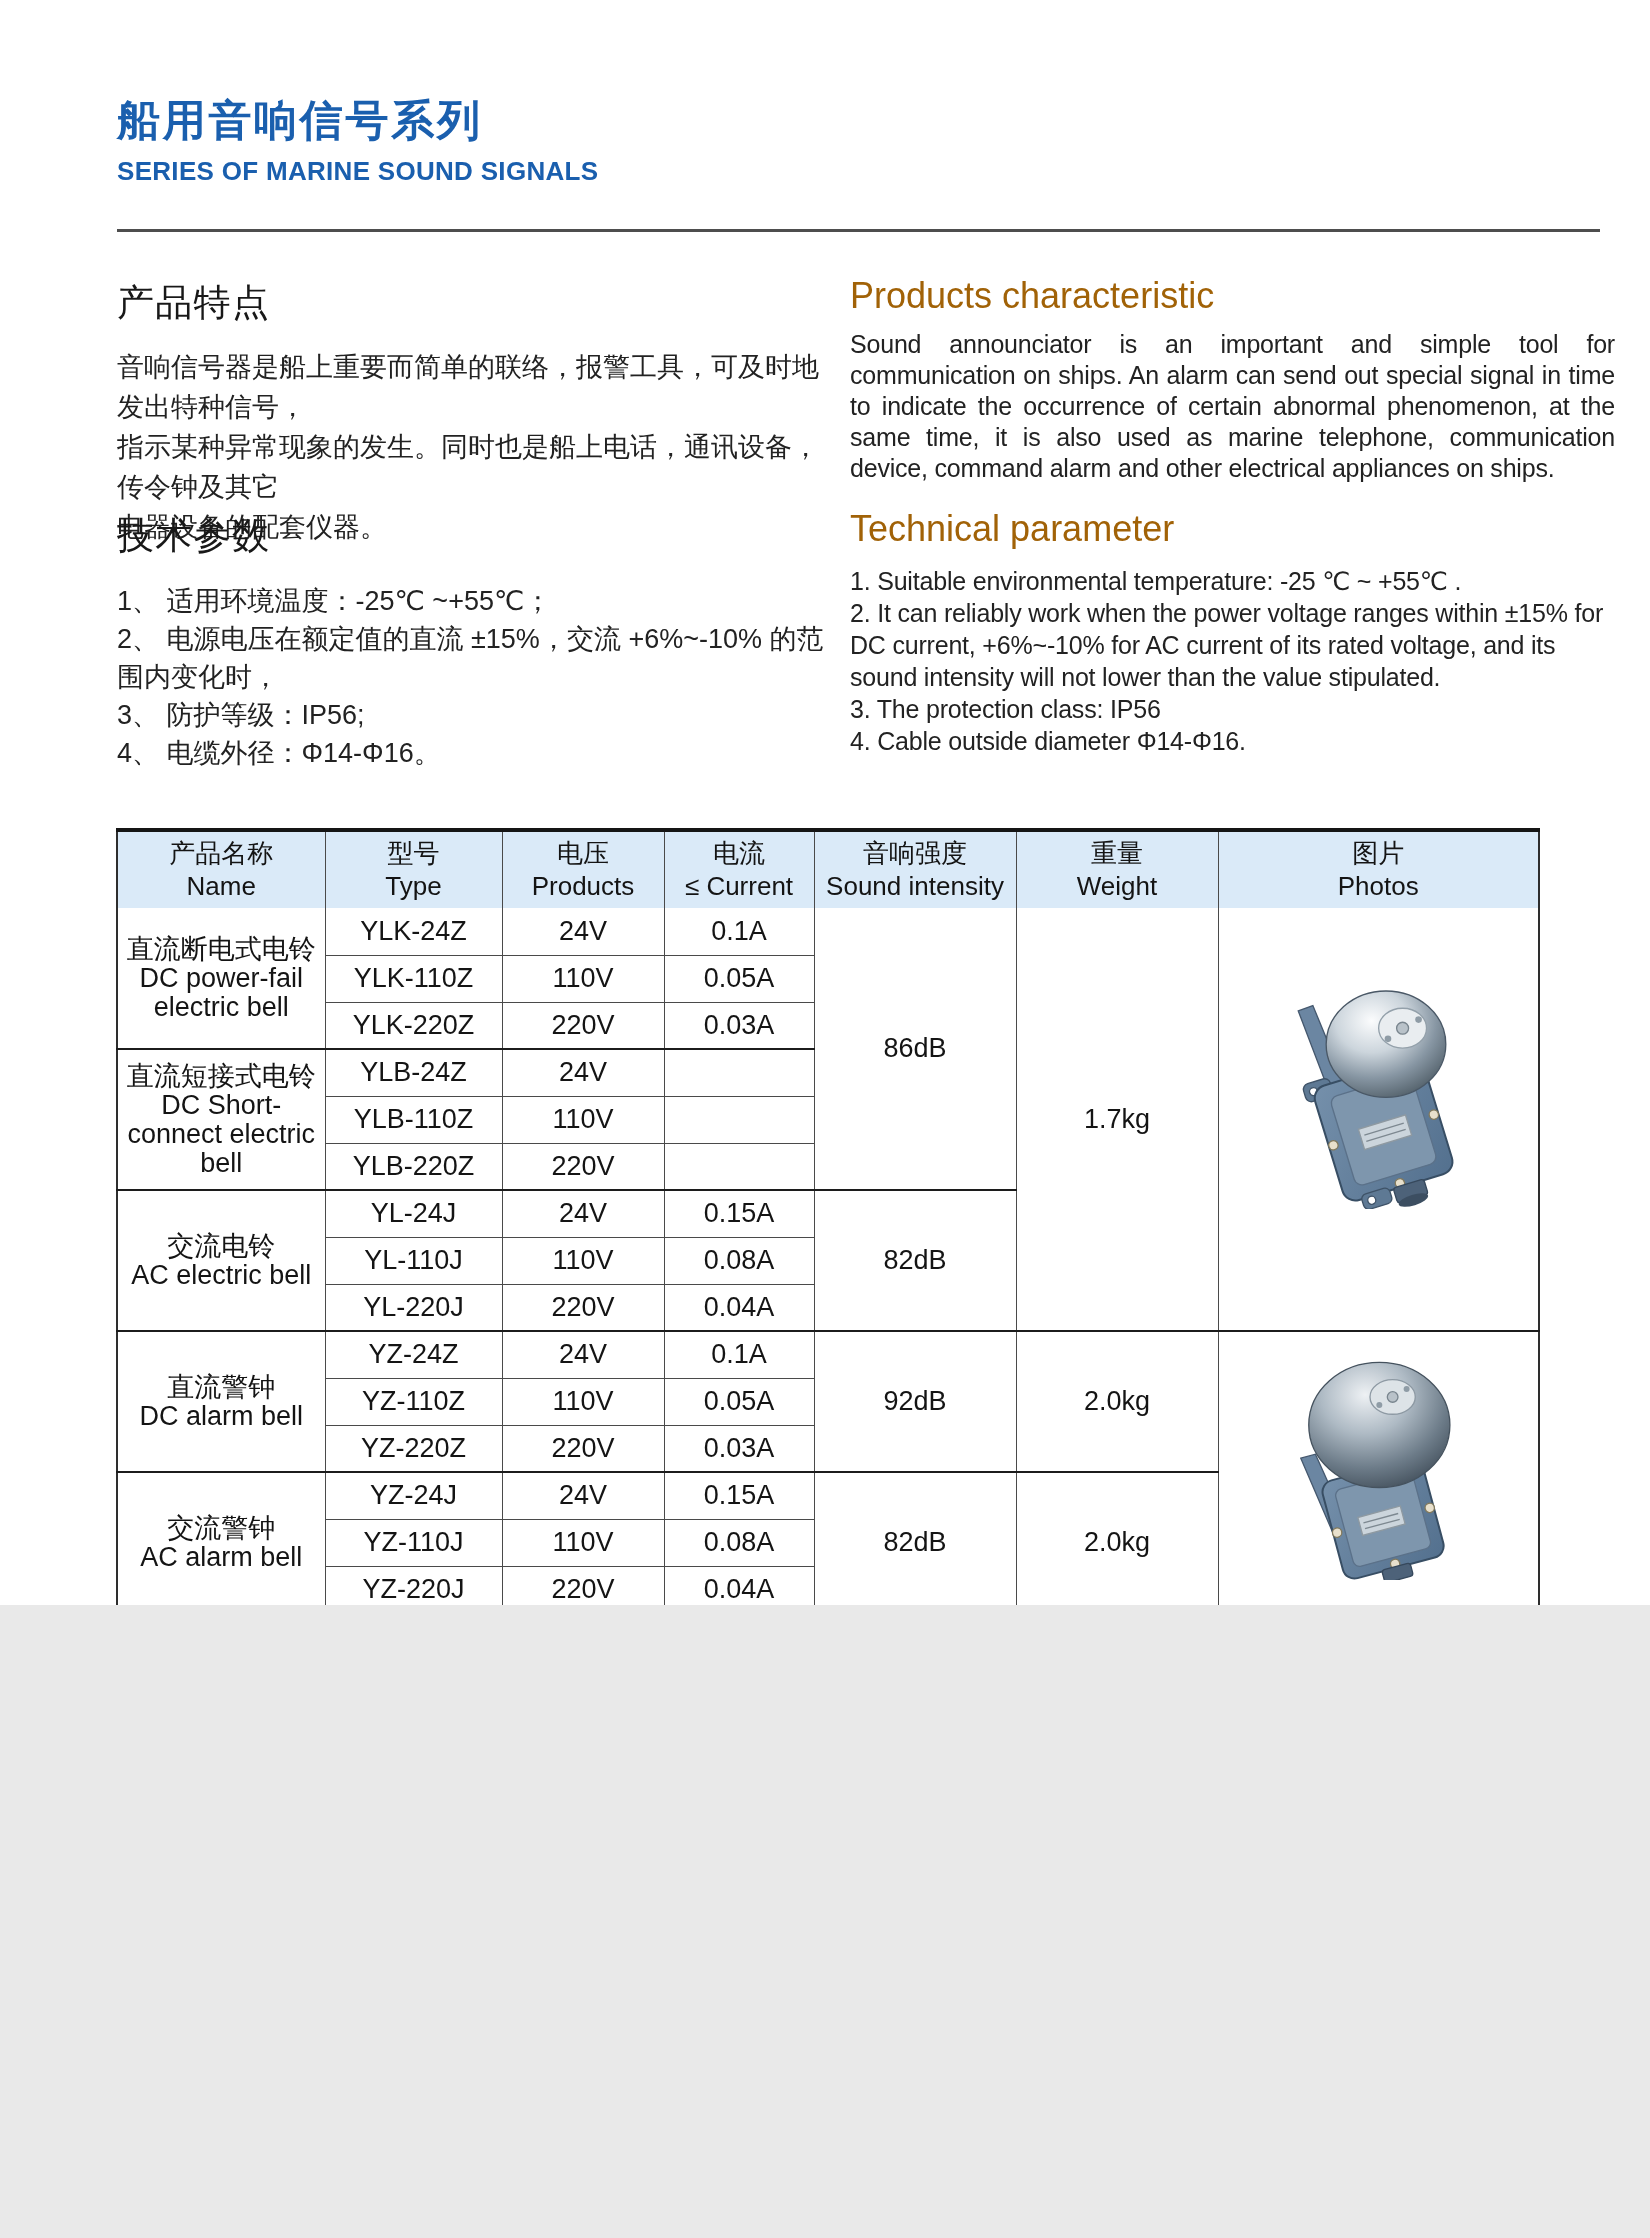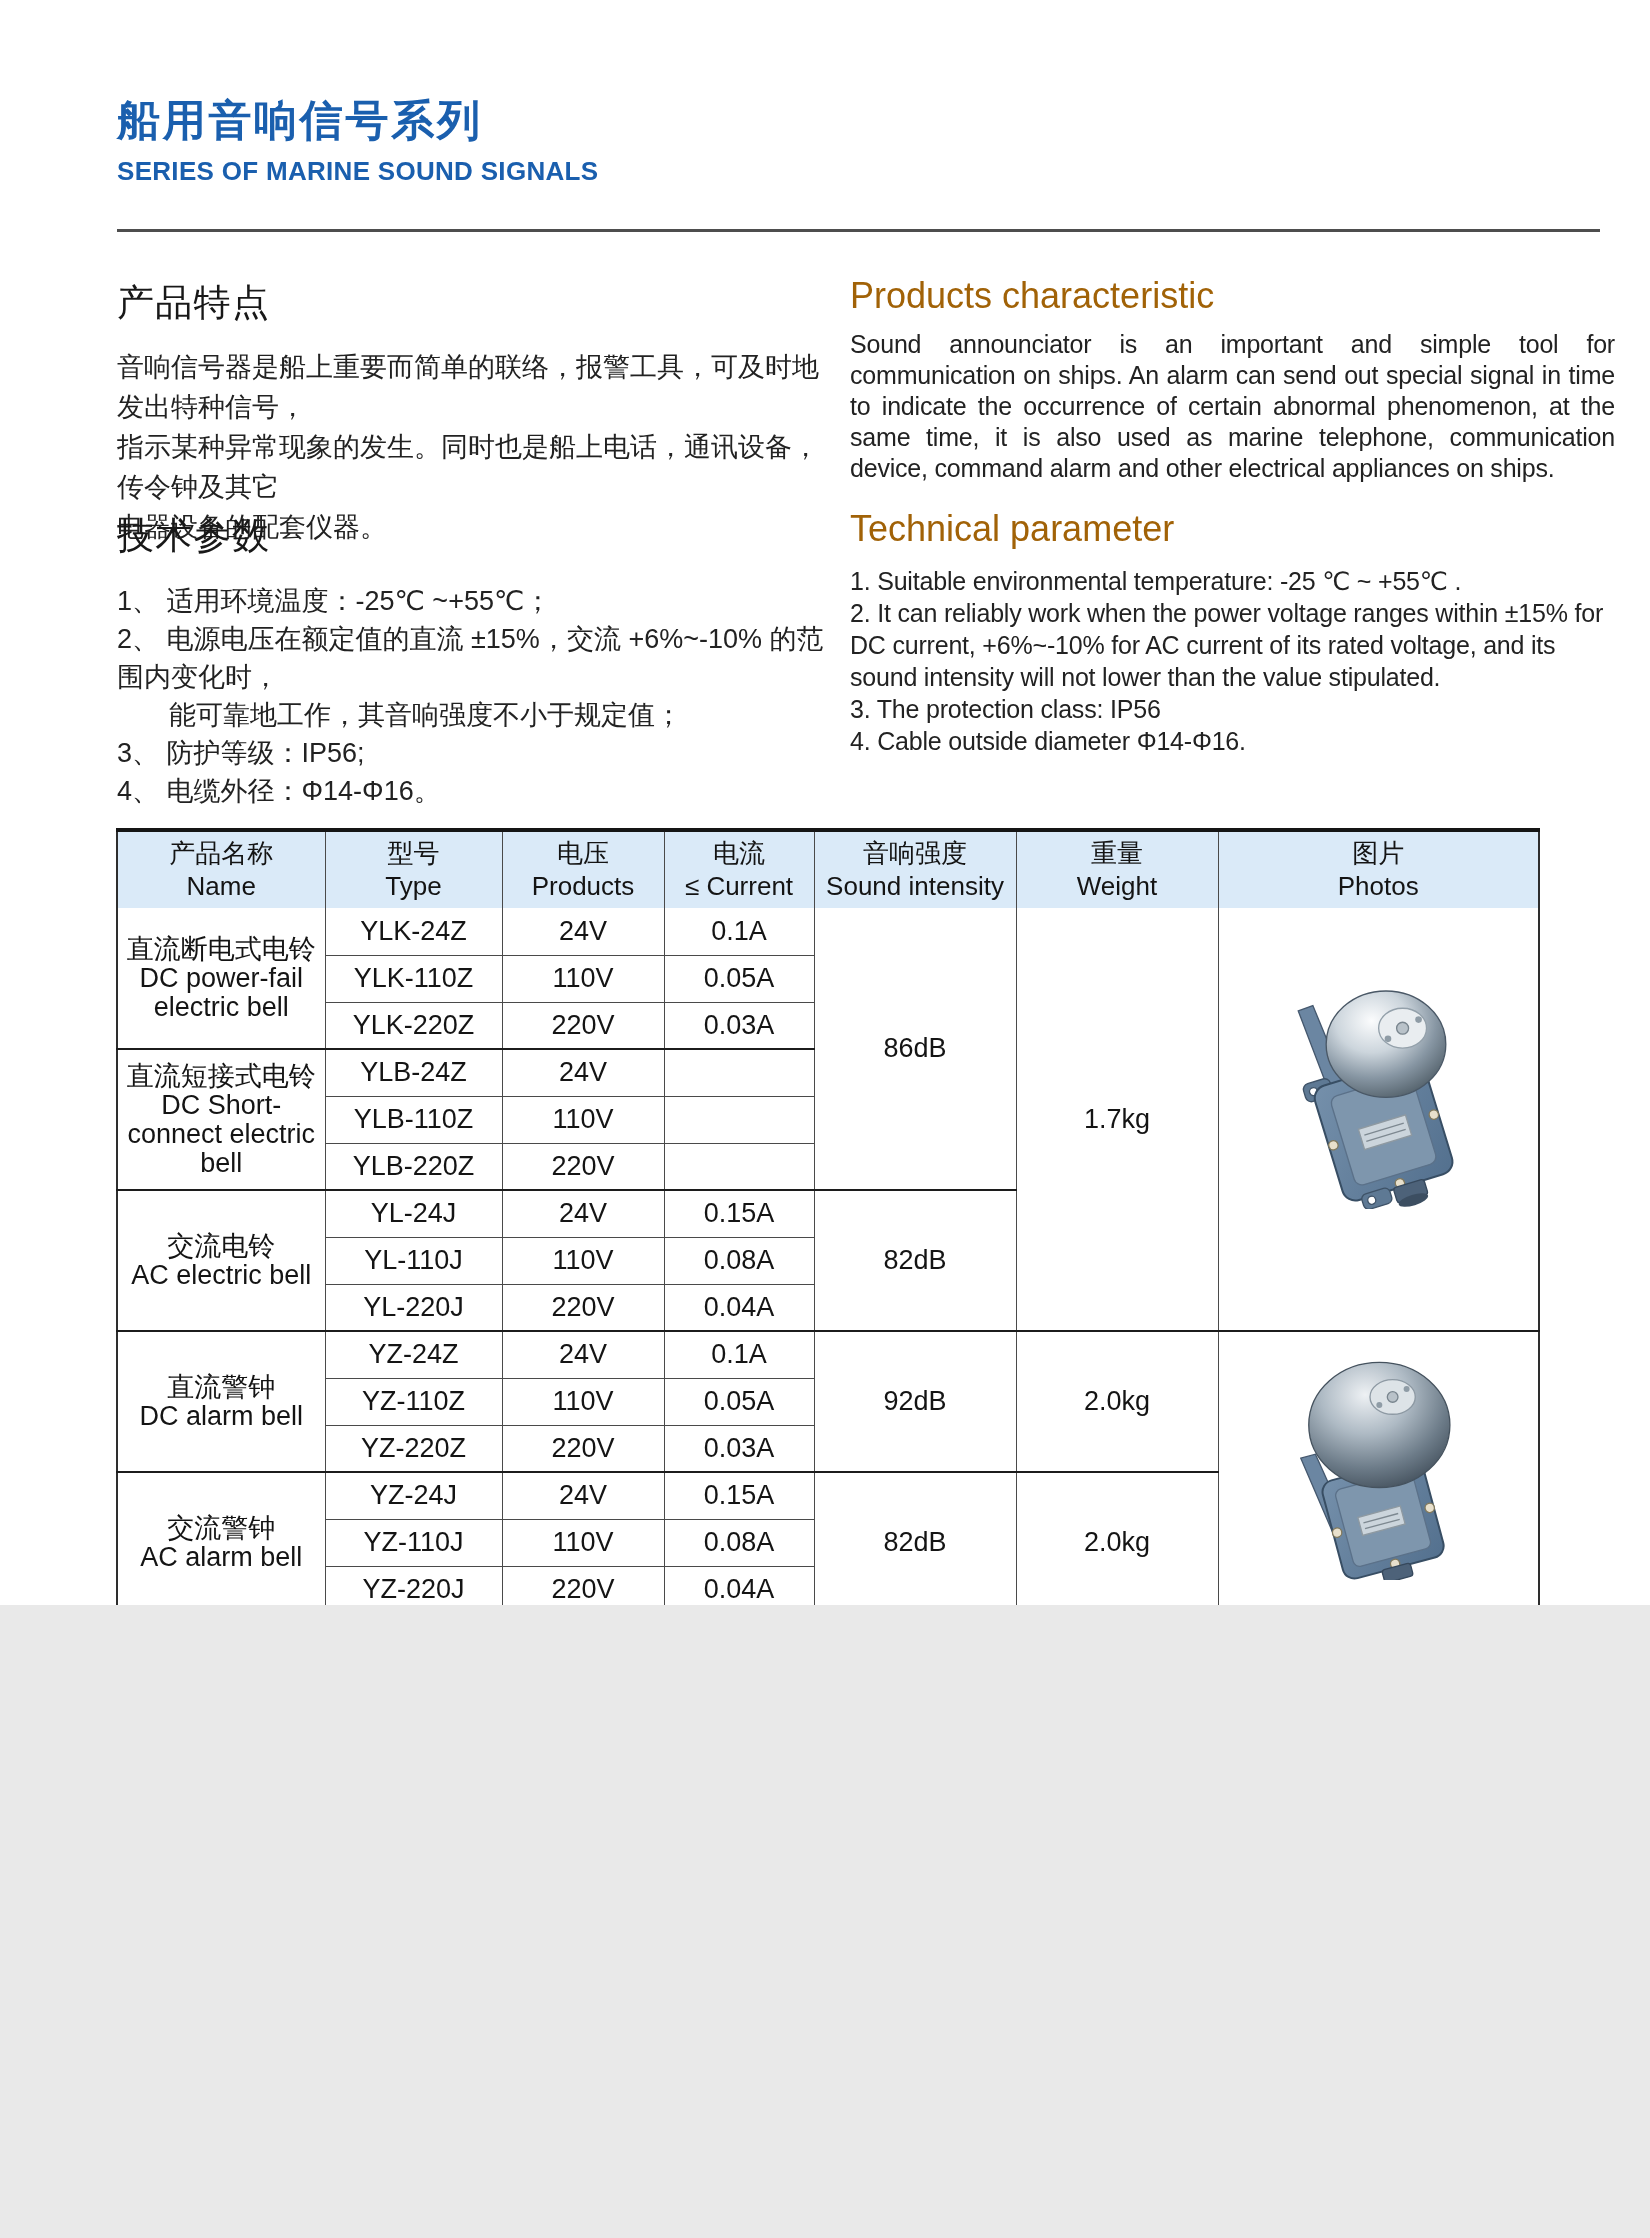--- a/index.html
+++ b/index.html
@@ -81,21 +81,20 @@
   <div class="col-right" style="top:275px;">
     <div class="sec-heading-en">Products characteristic</div>
     <div class="body-en" style="margin-top:12px;">Sound announciator is an important and simple tool for communication on ships. An alarm can send out special signal in time to indicate the occurrence of certain abnormal phenomenon, at the same time, it is also used as marine telephone, communication device, command alarm and other electrical appliances on ships.</div>
   </div>
 
   <div class="col-left" style="top:511px;">
     <div class="sec-heading-zh">技术参数</div>
     <div class="tech-zh" style="margin-top:21px;">
       <div>1、 适用环境温度：-25℃ ~+55℃；</div>
       <div>2、 电源电压在额定值的直流 ±15%，交流 +6%~-10% 的范围内变化时，</div>
-      <div class="indent">能可靠地工作，其音响强度不小于规定值；</div>
       <div>3、 防护等级：IP56;</div>
       <div>4、 电缆外径：Φ14-Φ16。</div>
     </div>
   </div>
 
   <div class="col-right" style="top:508px;">
     <div class="sec-heading-en">Technical parameter</div>
     <div class="tech-en" style="margin-top:14.6px;">
       <div>1. Suitable environmental temperature: -25 ℃ ~ +55℃ .</div>
       <div>2. It can reliably work when the power voltage ranges within ±15% for DC current, +6%~-10% for AC current of its rated voltage, and its sound intensity will not lower than the value stipulated.</div>

